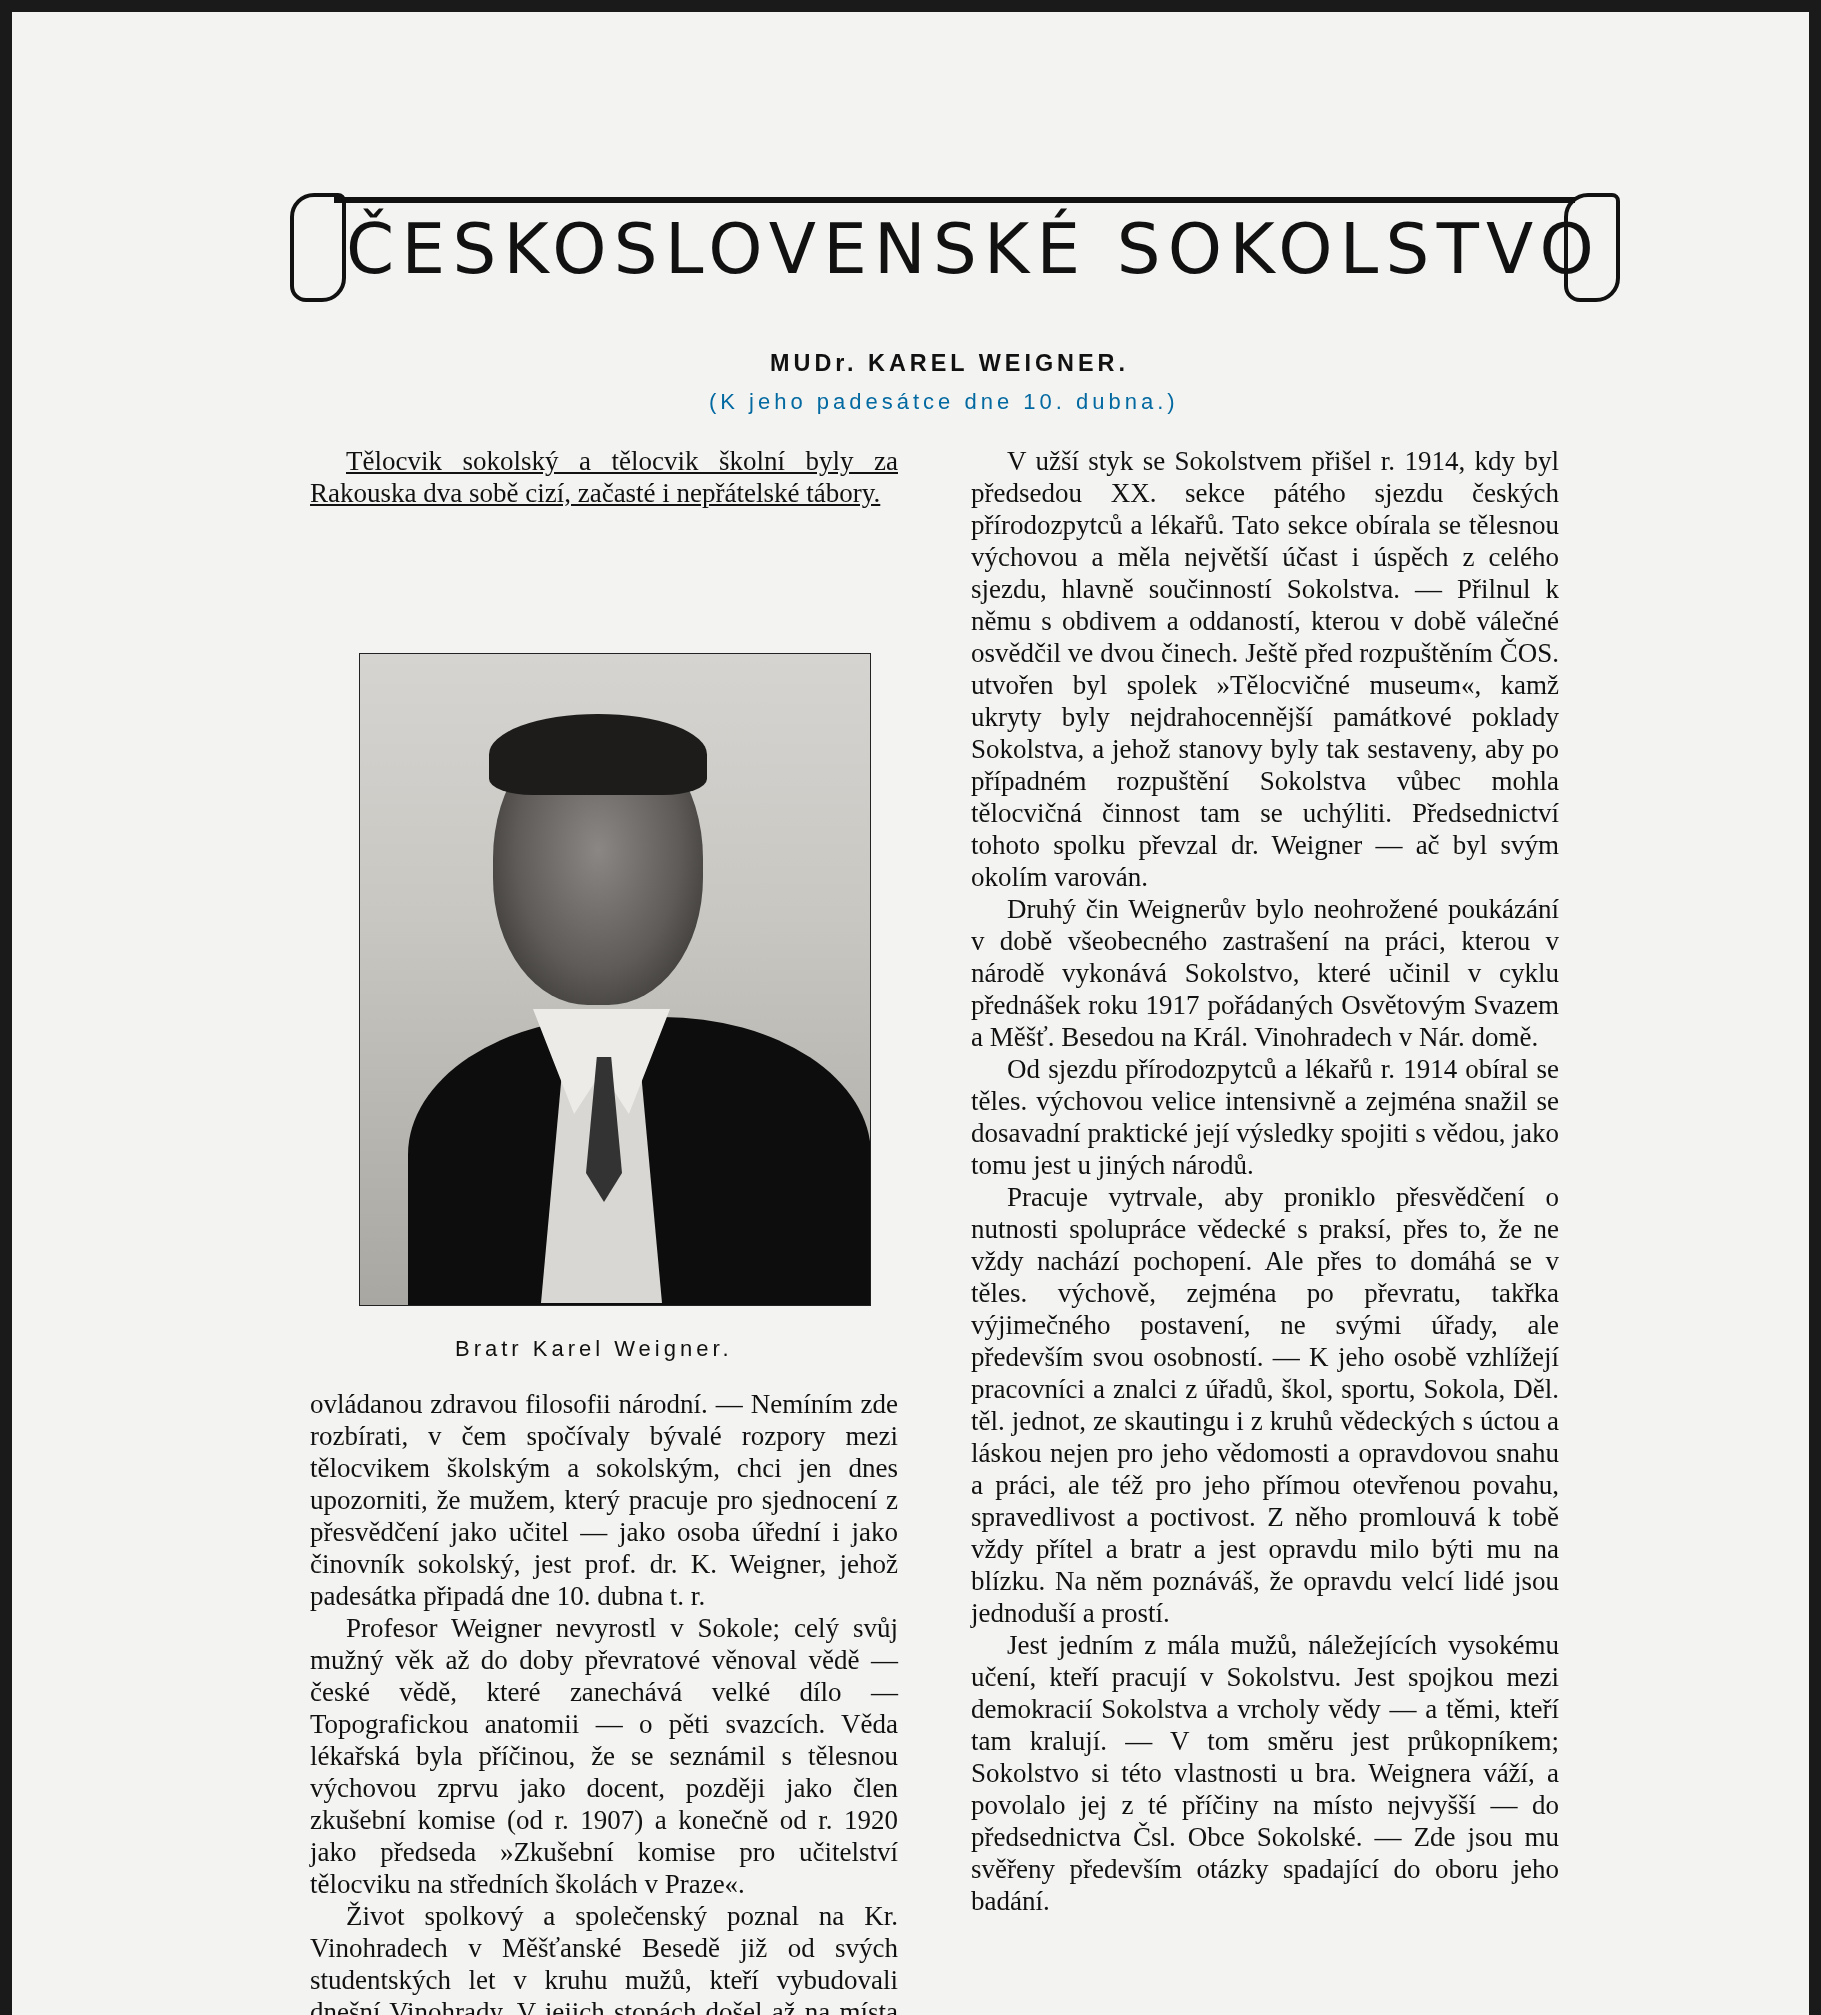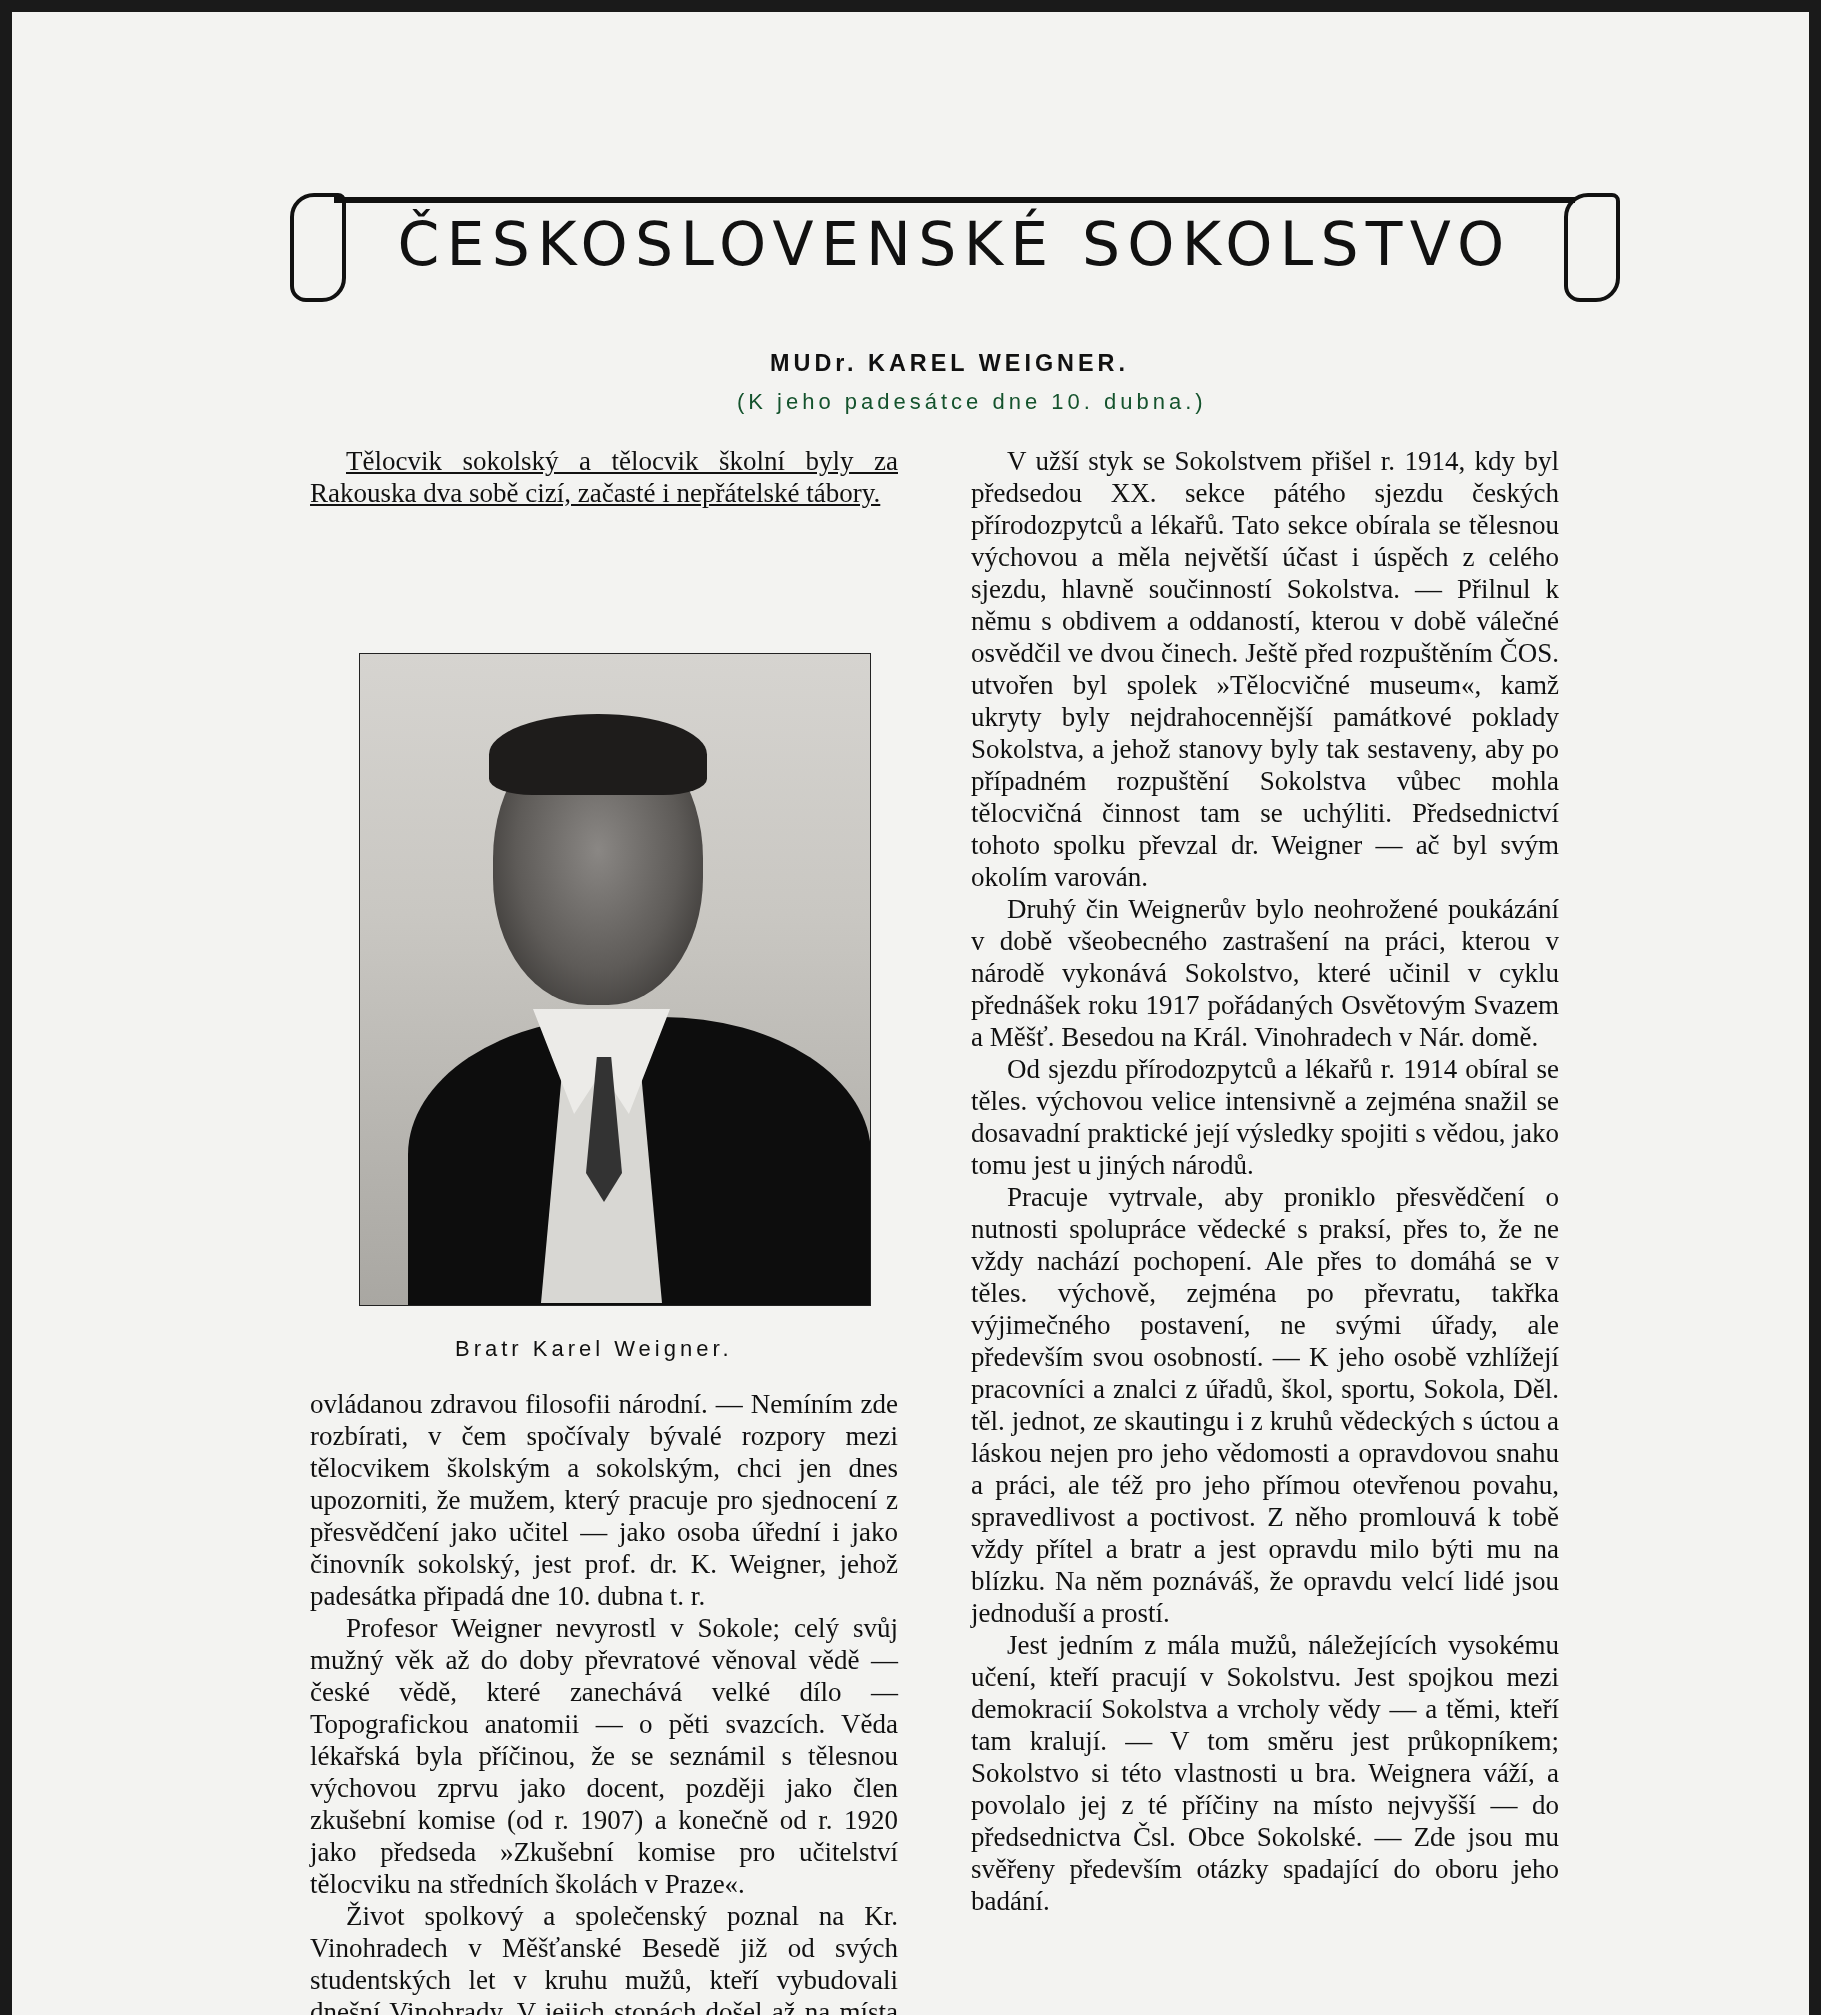--- a/index.html
+++ b/index.html
@@ -20,31 +20,31 @@
     position:absolute; left:44px; top:16px; width:1241px; height:5.6px; background:#111;
   }
   .orn-left, .orn-right {
     position:absolute; top:12px; width:48px; height:101px;
     border:4px solid #111; border-radius:24px 8px 24px 16px;
   }
   .orn-left { left:0; }
   .orn-right { right:0; }
   .title-text {
     position:absolute; left:56px; top:28px; width:1217px; text-align:center;
-    font-family:"DejaVu Sans",sans-serif; font-size:60px; letter-spacing:7.3px;
+    font-family:"DejaVu Sans",sans-serif; font-size:69px; letter-spacing:7.3px;
     color:#111; font-weight:normal; white-space:nowrap;
   }
   .author {
     position:absolute; left:758px; top:338px; width:443px; text-align:left;
     font-family:"Liberation Sans",sans-serif; font-weight:bold;
     font-size:23.4px; letter-spacing:4px; color:#111;
   }
   .subtitle {
     position:absolute; left:697px; top:377px; width:564px;
-    font-family:"Liberation Sans",sans-serif; font-size:22px; letter-spacing:4px; color:#14532d;margin-left:28px;
+    font-family:"Liberation Sans",sans-serif; font-size:22px; letter-spacing:4px; color:#0369a1;
   }
   .col {
     position:absolute; width:588px;
     font-size:27px; line-height:32px; color:#111;
     text-align:justify;
   }
   .col p { margin:0; text-indent:36px; }
   .col p.noindent { text-indent:0; }
   .left-top { left:298px; top:433px;text-decoration:underline; }
   .left-bottom { left:298px; top:1376px; }

